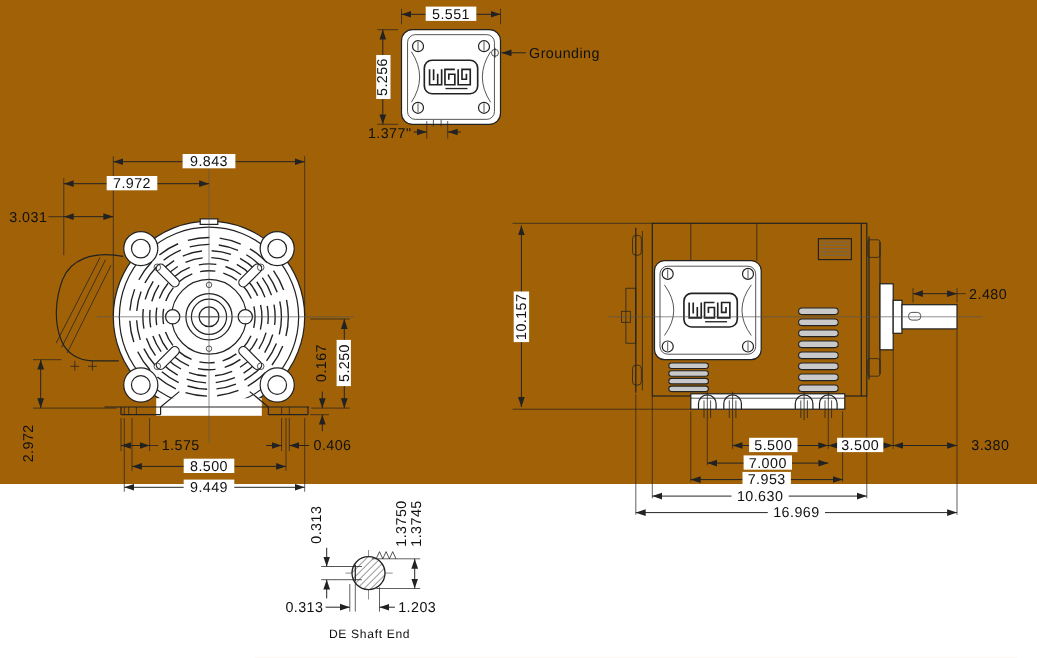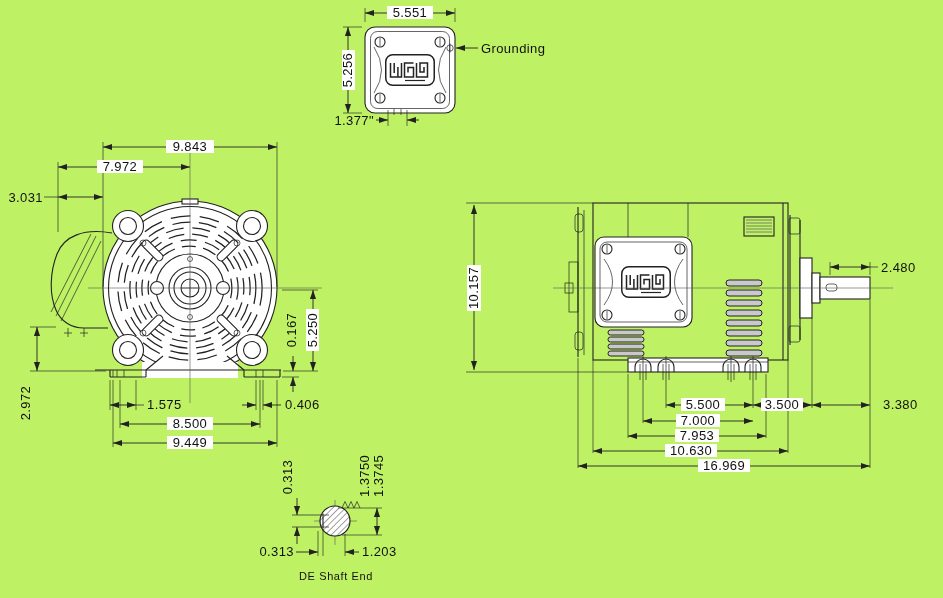--- a/index.html
+++ b/index.html
@@ -1,16 +1,16 @@
 <!DOCTYPE html>
 <html><head>
 <meta charset="utf-8">
 <style>
   html,body{margin:0;padding:0;background:#fff;width:943px;height:598px;overflow:hidden}
-  #sheet{position:relative;width:943px;height:598px;background:#bef264}
+  #sheet{position:relative;width:943px;height:440px;background:#a16207}
   svg{position:absolute;left:0;top:0}
   .ln{fill:none;stroke:#222;stroke-width:1.1}
   .lw{fill:#fff;stroke:#222;stroke-width:1.1}
   .thin{fill:none;stroke:#222;stroke-width:0.7}
   .cl{fill:none;stroke:#555;stroke-width:0.6}
   .dim{fill:none;stroke:#222;stroke-width:0.9}
   .ext{fill:none;stroke:#222;stroke-width:0.65}
   .vent{fill:#c9c9c9;stroke:#222;stroke-width:1}
   .wr{fill:#fff}
   .t{font:13px "Liberation Sans",sans-serif;fill:#111;letter-spacing:.4px}

